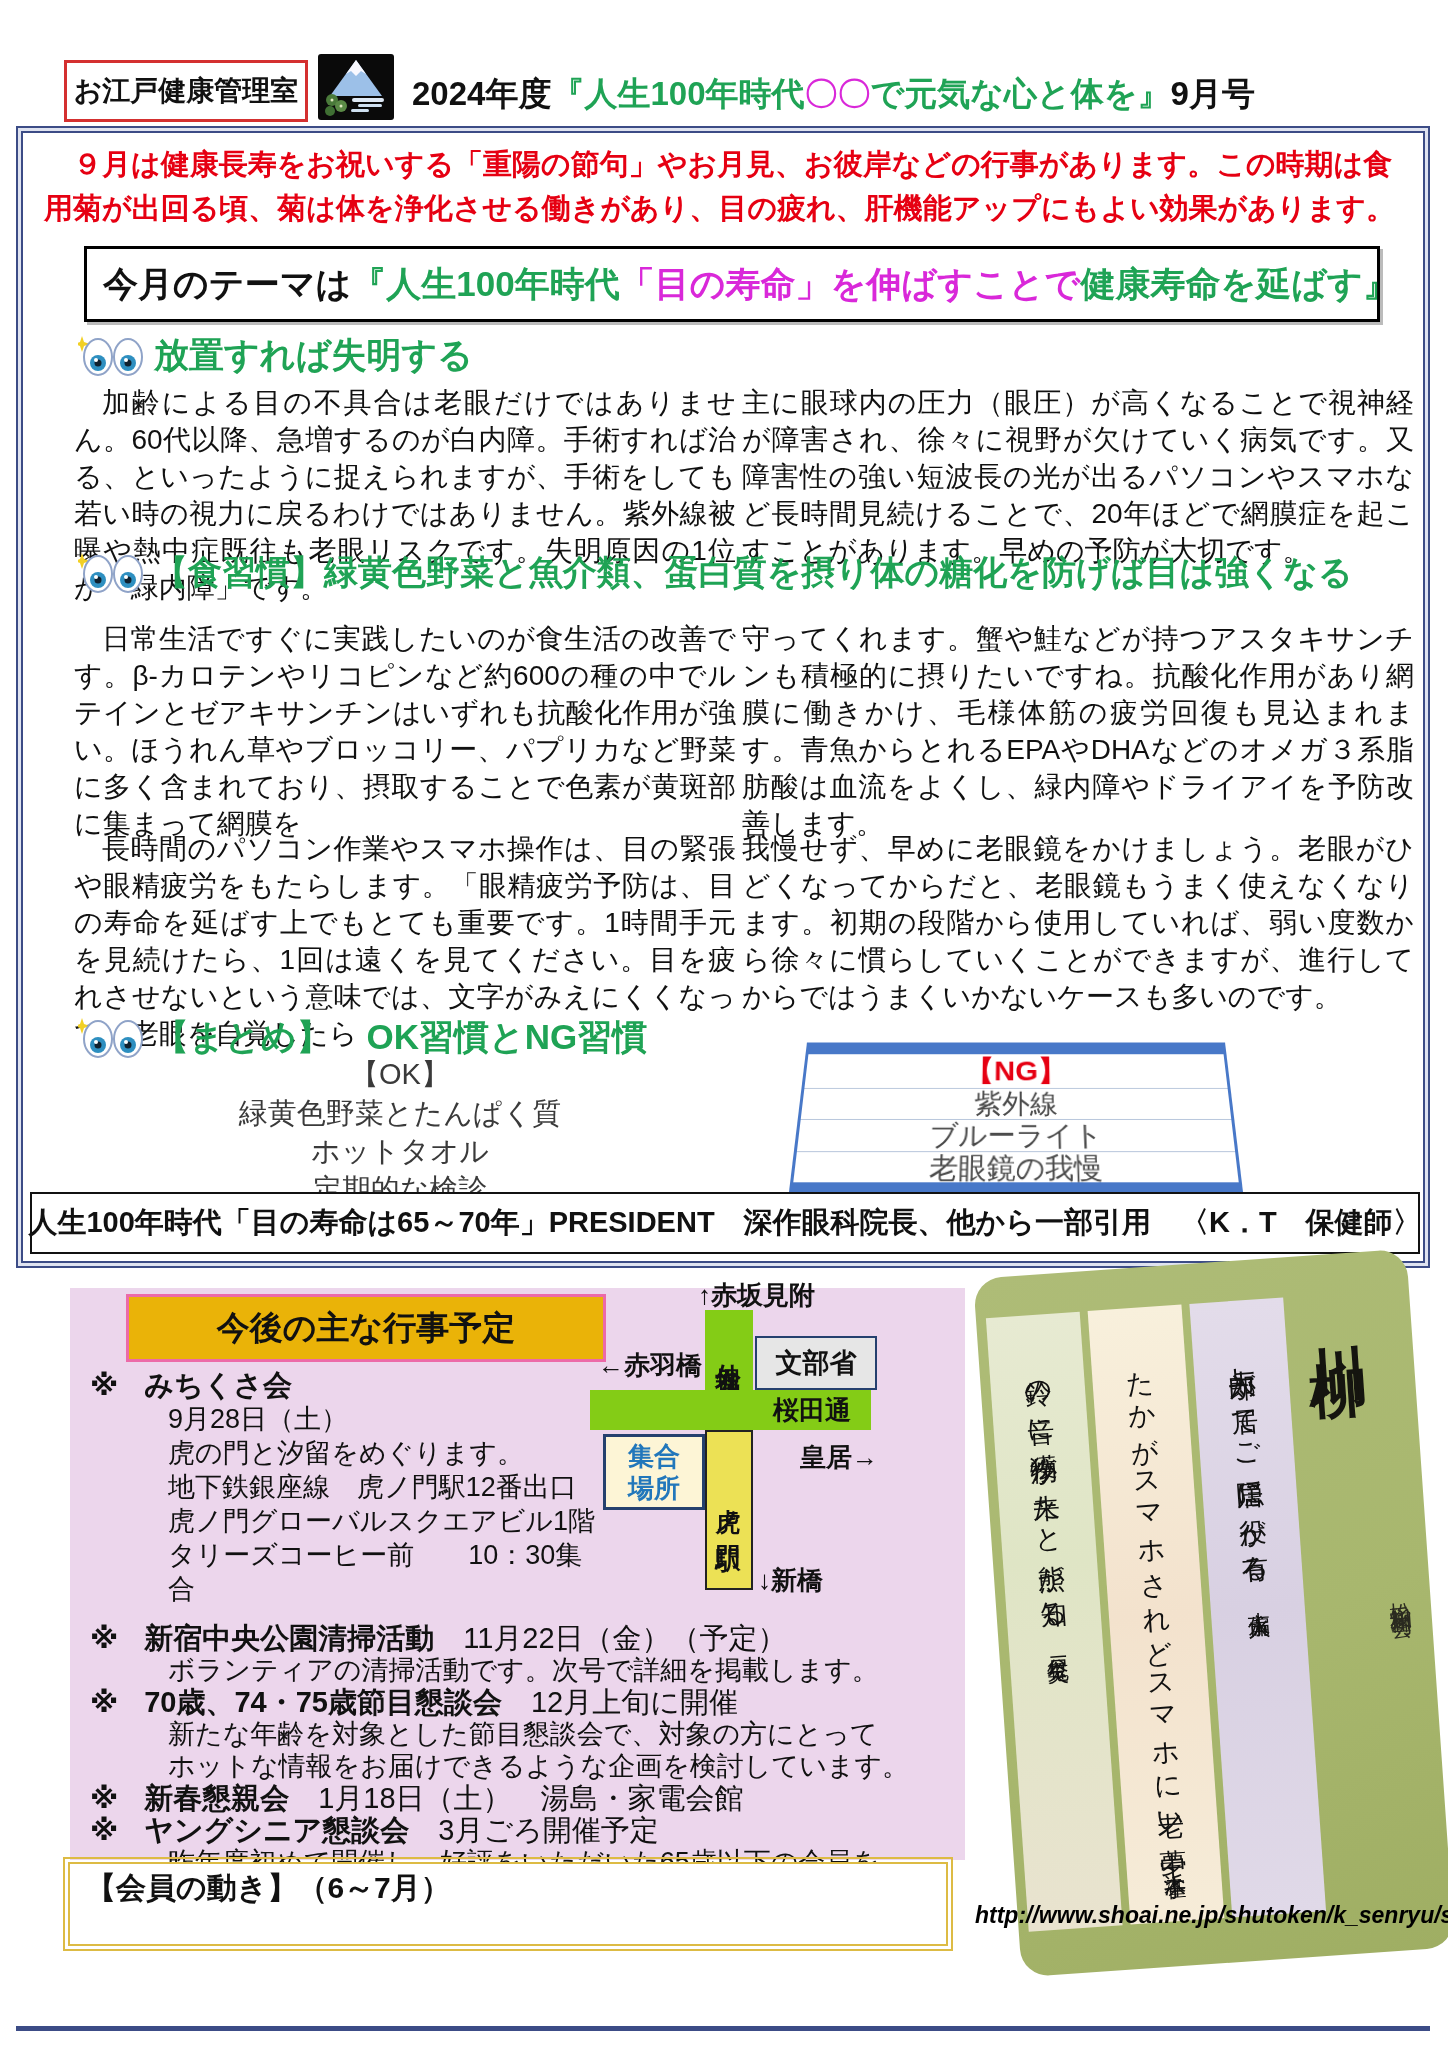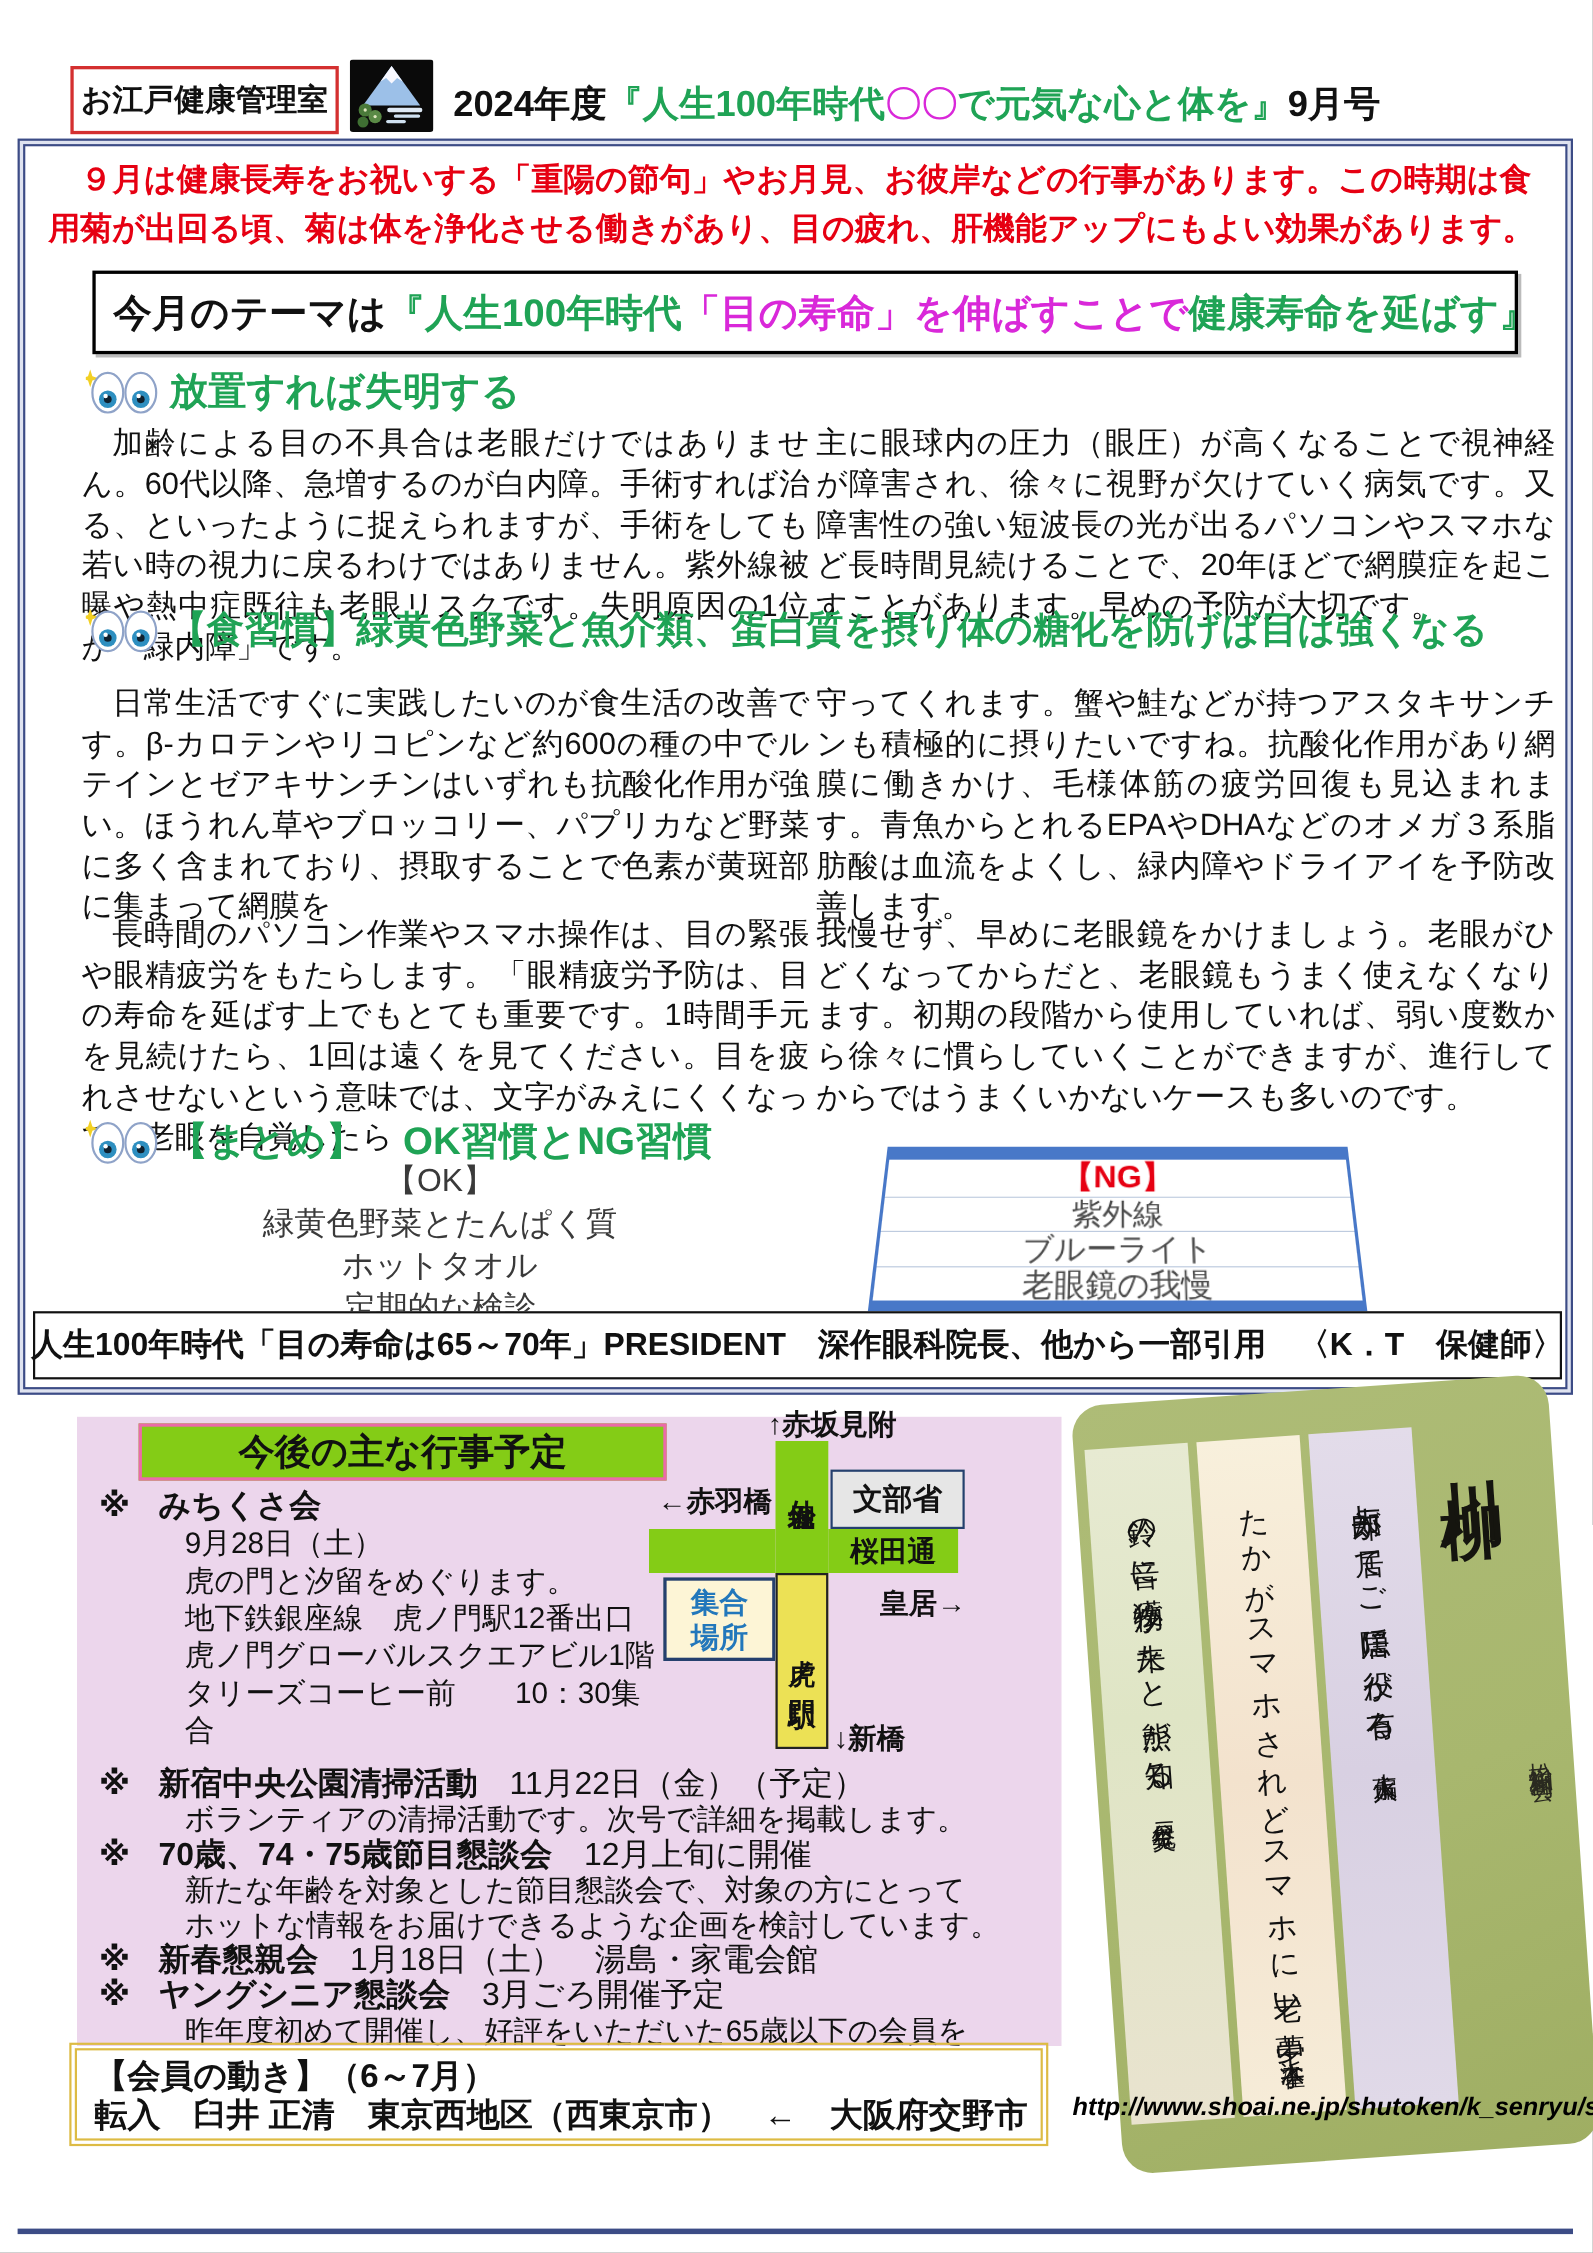--- a/index.html
+++ b/index.html
@@ -45,21 +45,21 @@
   .ng-title{font-size:30px;font-weight:bold;color:#e60012;line-height:36px;}
   .ng-row{font-size:28px;line-height:31px;border-top:1px solid #b8c6dc;}
 
   .citation-frame{position:absolute;left:30px;top:1192px;width:1386px;height:58px;border:2px solid #111;
                   display:flex;align-items:center;justify-content:center;font-size:29px;font-weight:bold;
                   white-space:nowrap;background:#fff;}
 
   
   .events-box{position:absolute;left:70px;top:1288px;width:895px;height:572px;background:#ecd6ec;
               box-sizing:border-box;padding:6px 0 0 20px;}
-  .events-title{width:480px;height:52px;margin-left:36px;margin-bottom:6px;background:#84cc16;
+  .events-title{width:480px;height:68px;margin-left:36px;margin-bottom:6px;background:#eab308;
                 border:3px solid #ec6aa8;box-sizing:border-box;display:flex;align-items:center;
                 justify-content:center;font-size:33px;font-weight:bold;}
   .ev-name{font-size:29px;font-weight:bold;line-height:34px;white-space:nowrap;}
   .ev-name .marker{margin-right:26px;}
   .ev-details-1{margin-left:78px;width:432px;font-size:27px;line-height:34px;}
   .ev-gap{height:16px;}
   .ev2 .ev-name{line-height:32px;}
   .ev-details-2{margin-left:78px;font-size:27px;line-height:32px;}
 
   
@@ -295,21 +295,20 @@
         <span>集合</span>
         <span>場所</span>
       </div>
       <div class="map-label" style="left:250px;top:162px;">皇居→</div>
       <div class="map-label" style="left:208px;top:285px;">↓新橋</div>
     </div>
   </div>
 
   <div class="members-box">
     <div>【会員の動き】（6～7月）</div>
-    <div>転入　臼井 正清　東京西地区（西東京市）　←　大阪府交野市</div>
   </div>
 
   <div class="senryu">
     <div class="senryu-card">
       <div class="strip strip-left">
         <span class="poem">鈴の音に獲物が来たと熊が知る</span>
         <span class="author">戸谷鬼笑</span>
       </div>
       <div class="strip strip-mid">
         <span class="poem">たかがスマホされどスマホに老い夢中</span>

